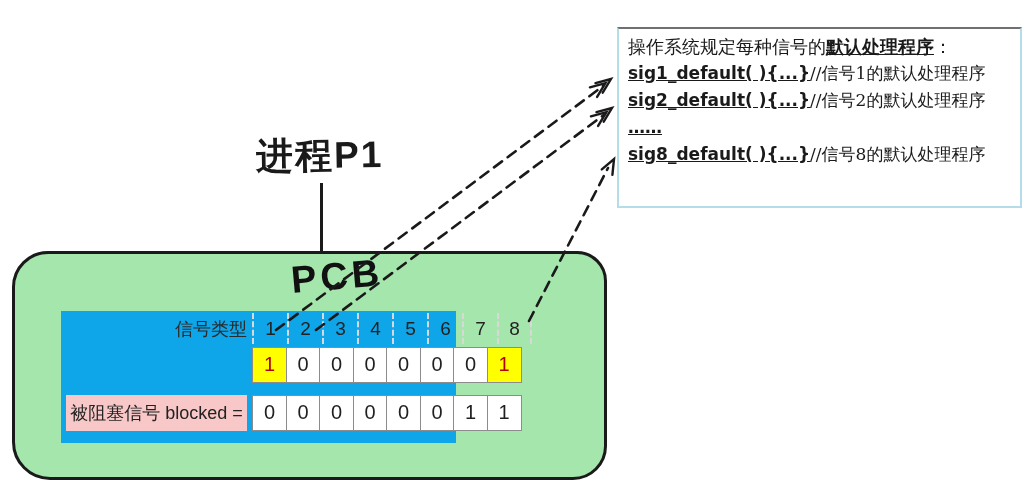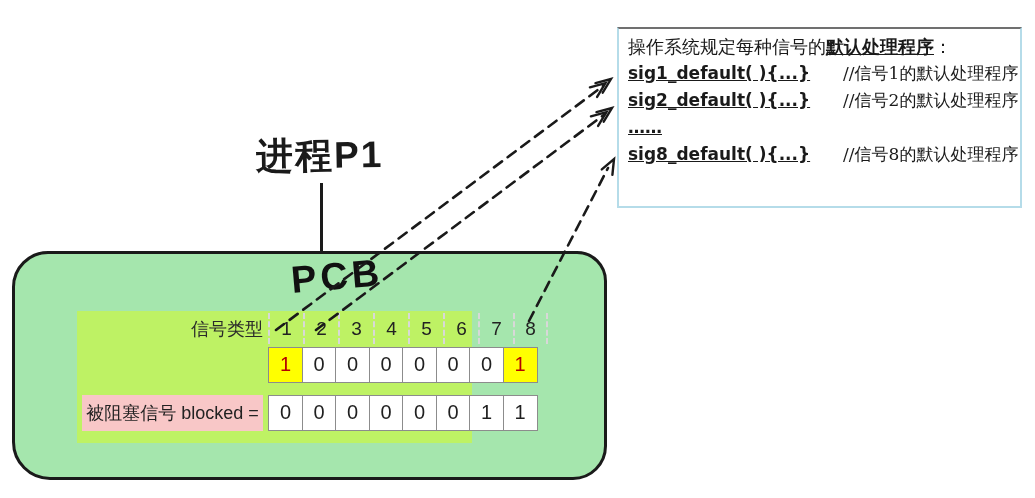--- a/index.html
+++ b/index.html
@@ -26,22 +26,22 @@
     border:3.5px solid #1a1a1a; border-radius:36px 30px 34px 38px;
   }
   .pcb-label {
     position:absolute; left:291px; top:255px;
     font-size:38px; font-weight:bold; color:#111;
     letter-spacing:4px; transform:rotate(-5deg);
   }
 
   
   .panel {
-    position:absolute; left:77px; top:311px; width:395px; height:132px;
-    background:#bef264;
+    position:absolute; left:61px; top:311px; width:395px; height:132px;
+    background:#0ea5e9;
   }
   .header-label {
     position:absolute; left:0; top:4px; width:186px; height:28px;
     line-height:28px; text-align:right; font-size:18px; color:#2a2a2a;
   }
   .header-cells { position:absolute; left:191px; top:2px; display:flex; }
   .header-cell {
     width:35px; height:31px; box-sizing:border-box;
     line-height:31px; text-align:center; font-size:19px; color:#222;
     border-left:2px dashed #d8d8d8;
@@ -77,21 +77,21 @@
   .h-heading {
     font-family:"DejaVu Serif", serif;
     font-size:18px; line-height:27px; white-space:nowrap;
   }
   .h-heading .em { font-weight:bold; text-decoration:underline; }
   .h-line { font-size:17px; line-height:27px; white-space:nowrap; }
   .h-line .code {
     display:inline-block; min-width:174px;
     font-family:"DejaVu Sans", sans-serif; font-weight:600; font-size:17px;text-decoration:underline;
   }
-  .h-line .comment { font-family:"DejaVu Serif", serif; font-size:17px;margin-left:33px; }
+  .h-line .comment { font-family:"DejaVu Serif", serif; font-size:17px; }
   .h-line.dots { line-height:26px; }
 
   
   .arrows { position:absolute; left:0; top:0; pointer-events:none; }
 </style>
 </head>
 <body>
 
 <div class="canvas">
 

